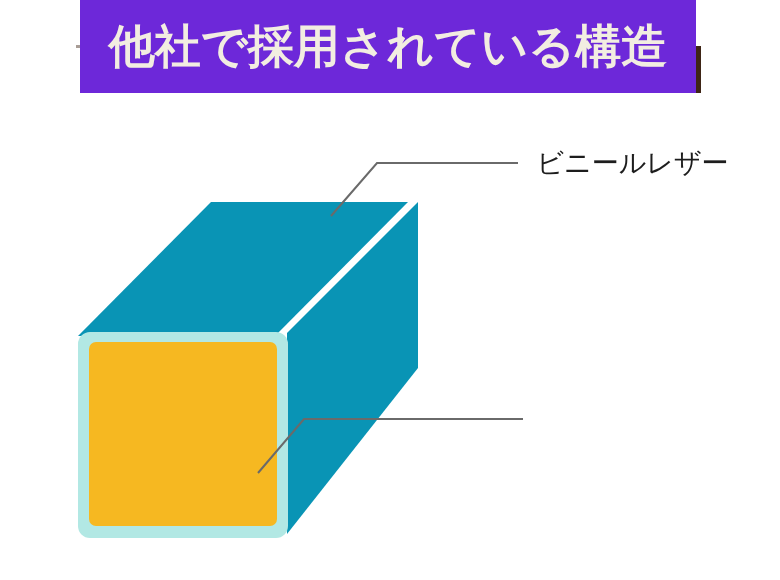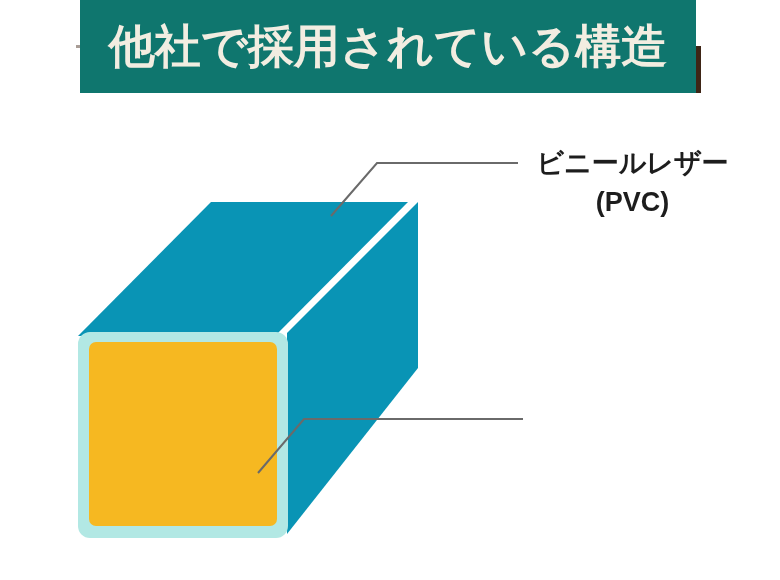--- a/index.html
+++ b/index.html
@@ -16,21 +16,21 @@
     overflow: hidden;
   }
 
   
   .banner {
     position: absolute;
     left: 80px;
     top: 0;
     width: 616px;
     height: 93px;
-    background: #0f766e;
+    background: #6d28d9;
     display: flex;
     align-items: center;
     justify-content: center;
   }
   .banner-title {
     color: #F2EDE1;
     font-family: "Liberation Serif", "DejaVu Serif", serif;
     font-weight: 700;
     font-size: 46px;
     letter-spacing: 0px;
@@ -69,21 +69,20 @@
     color: #1D1D1D;
     font-size: 27px;
     line-height: 39px;
     white-space: nowrap;
   }
   .callout-pvc {
     left: 525px;
     top: 144px;
     width: 215px;
     text-align: center;
-    font-weight: bold;
   }
   .callout-urethane {
     left: 543px;
     top: 400px;
   }
 </style>
 </head>
 <body>
 
 <div id="stage">
@@ -104,17 +103,16 @@
 
     <rect x="89" y="342" width="188" height="184" rx="7" fill="#F6B821"></rect>
 
     <polyline points="331,216 377,163 518,163" fill="none" stroke-width="2" stroke="#6A6A6A"></polyline>
 
     <polyline points="258,473 304,419 523,419" fill="none" stroke-width="2" stroke="#6A6A6A"></polyline>
   </svg>
 
   <div class="callout callout-pvc">
     <div>ビニールレザー</div>
-    <div>(PVC)</div>
   </div>
 
 
 </div>
 
 </body></html>

